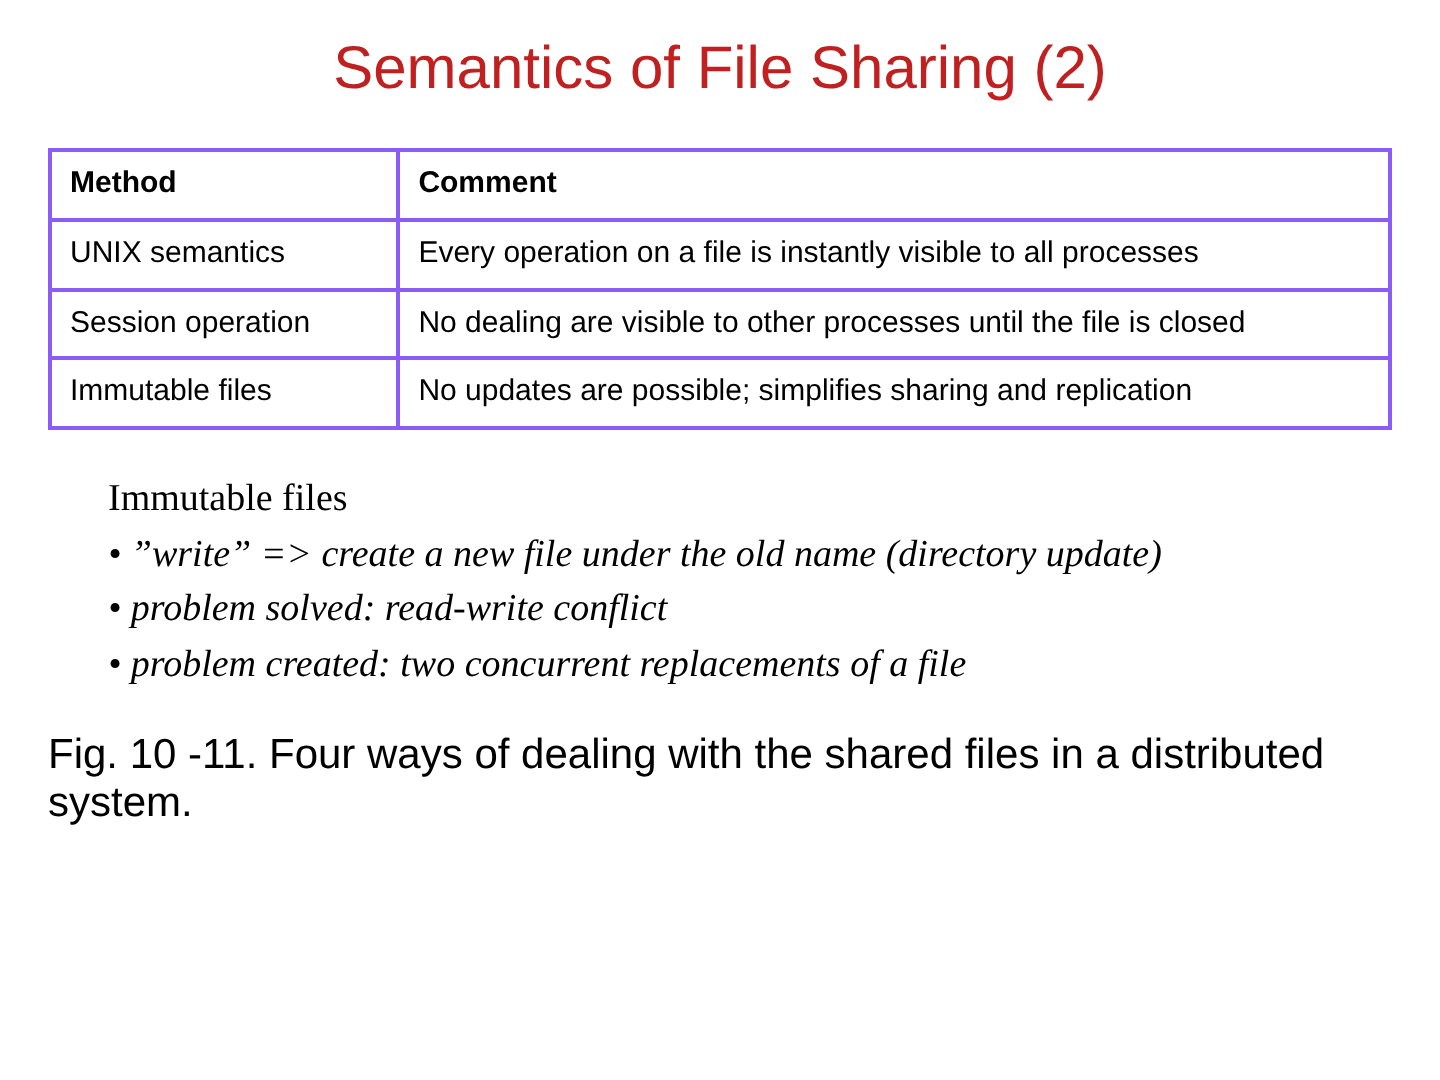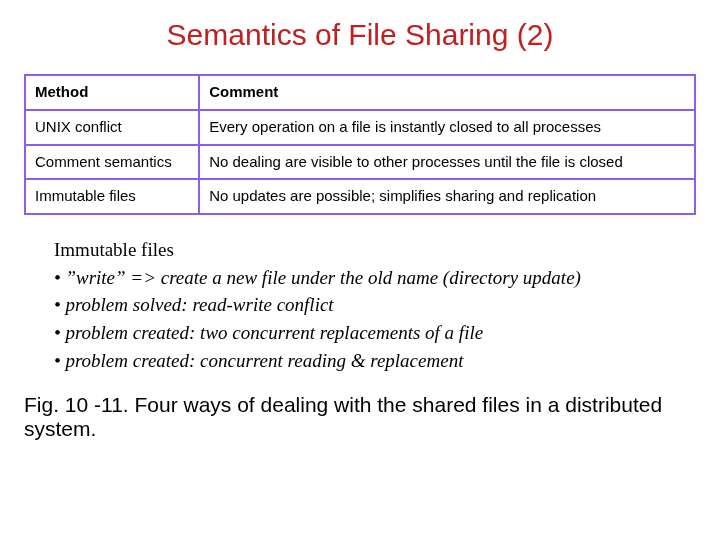--- a/index.html
+++ b/index.html
@@ -73,37 +73,36 @@
         <col class="c2">
       </colgroup>
     <thead>
       <tr>
         <th>Method</th>
         <th>Comment</th>
       </tr>
     </thead>
     <tbody>
       <tr>
-        <td>UNIX conflict</td>
-        <td>Every operation on a file is instantly closed to all processes</td>
+        <td>UNIX semantics</td>
+        <td>Every operation on a file is instantly visible to all processes</td>
       </tr>
       <tr>
-        <td>Comment semantics</td>
+        <td>Session operation</td>
         <td>No dealing are visible to other processes until the file is closed</td>
       </tr>
       <tr>
         <td>Immutable files</td>
         <td>No updates are possible; simplifies sharing and replication</td>
       </tr>
     </tbody>
   </table>
 
   <div class="notes">
     <div class="nt">Immutable files</div>
     <div class="bullet">•&nbsp;<span>”write” =&gt; create a new file  under the old name (directory update)</span></div>
     <div class="bullet">•&nbsp;<span>problem solved: read-write conflict</span></div>
     <div class="bullet">•&nbsp;<span>problem created: two concurrent replacements of a file</span></div>
-    <div class="bullet">•&nbsp;<span>problem created: concurrent reading &amp; replacement</span></div>
   </div>
 
   <div class="caption">Fig. 10 -11. Four ways of dealing with the shared files in a distributed system.</div>
 
 </div>
 
 </body></html>

